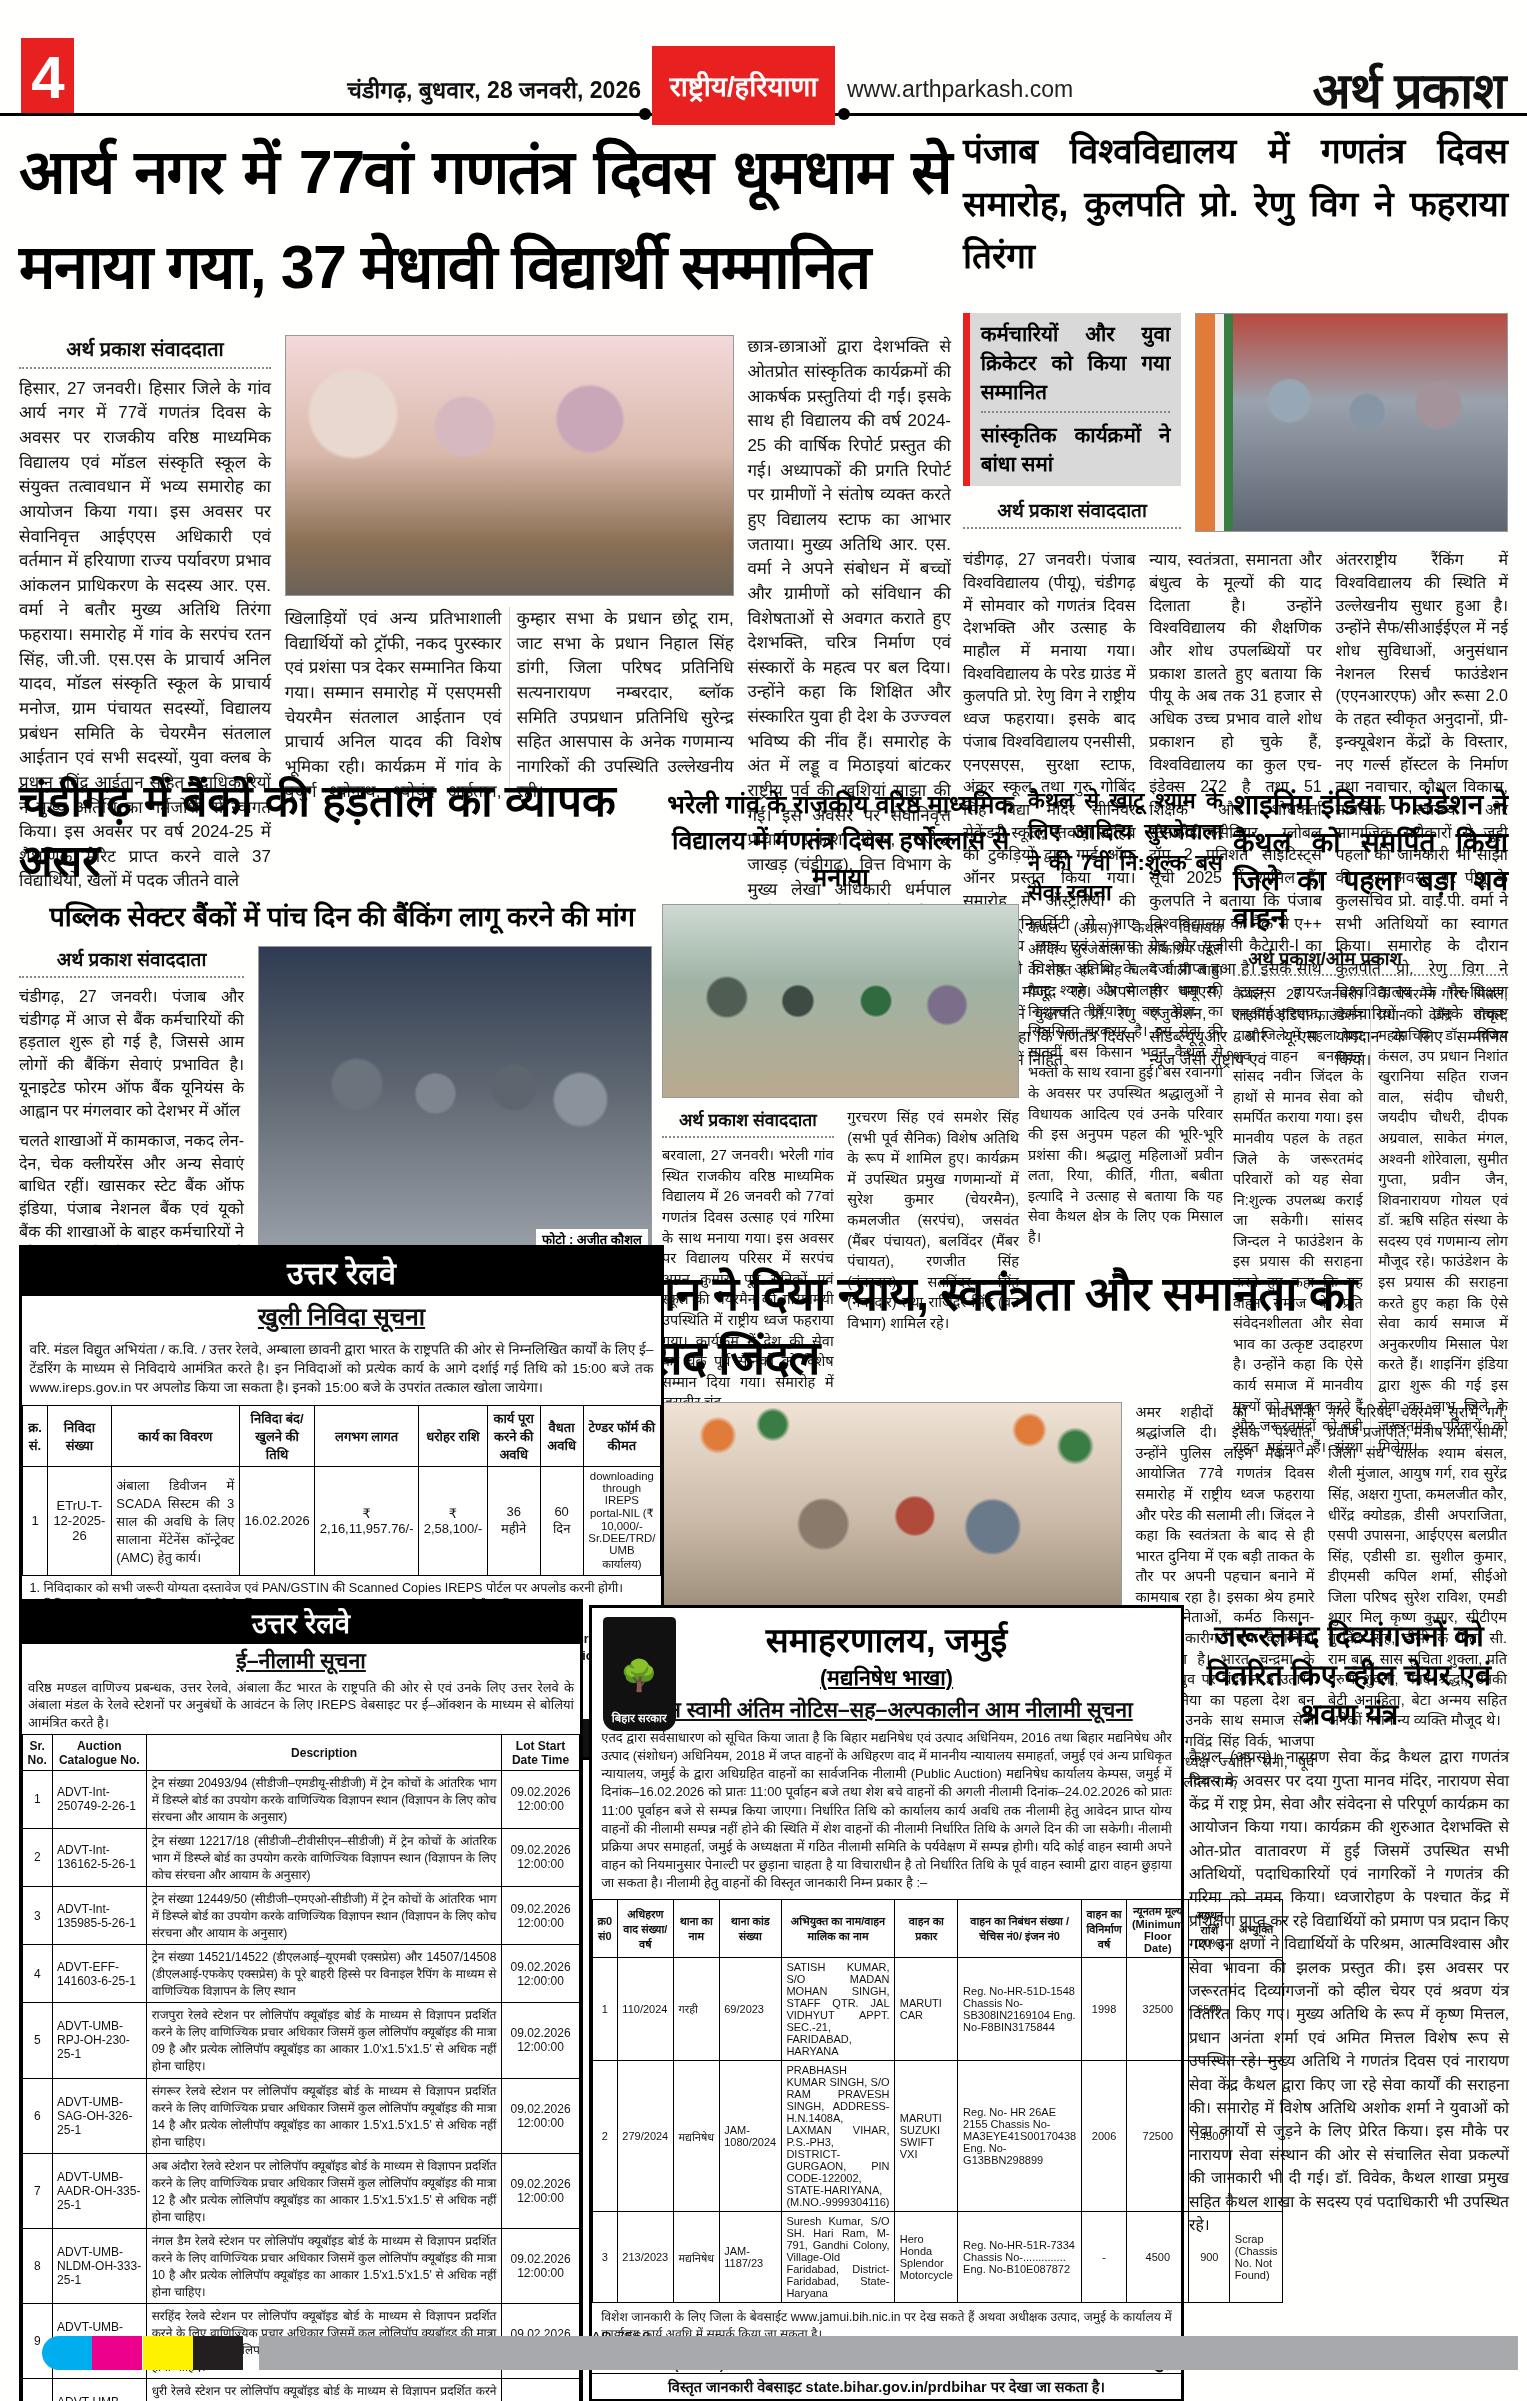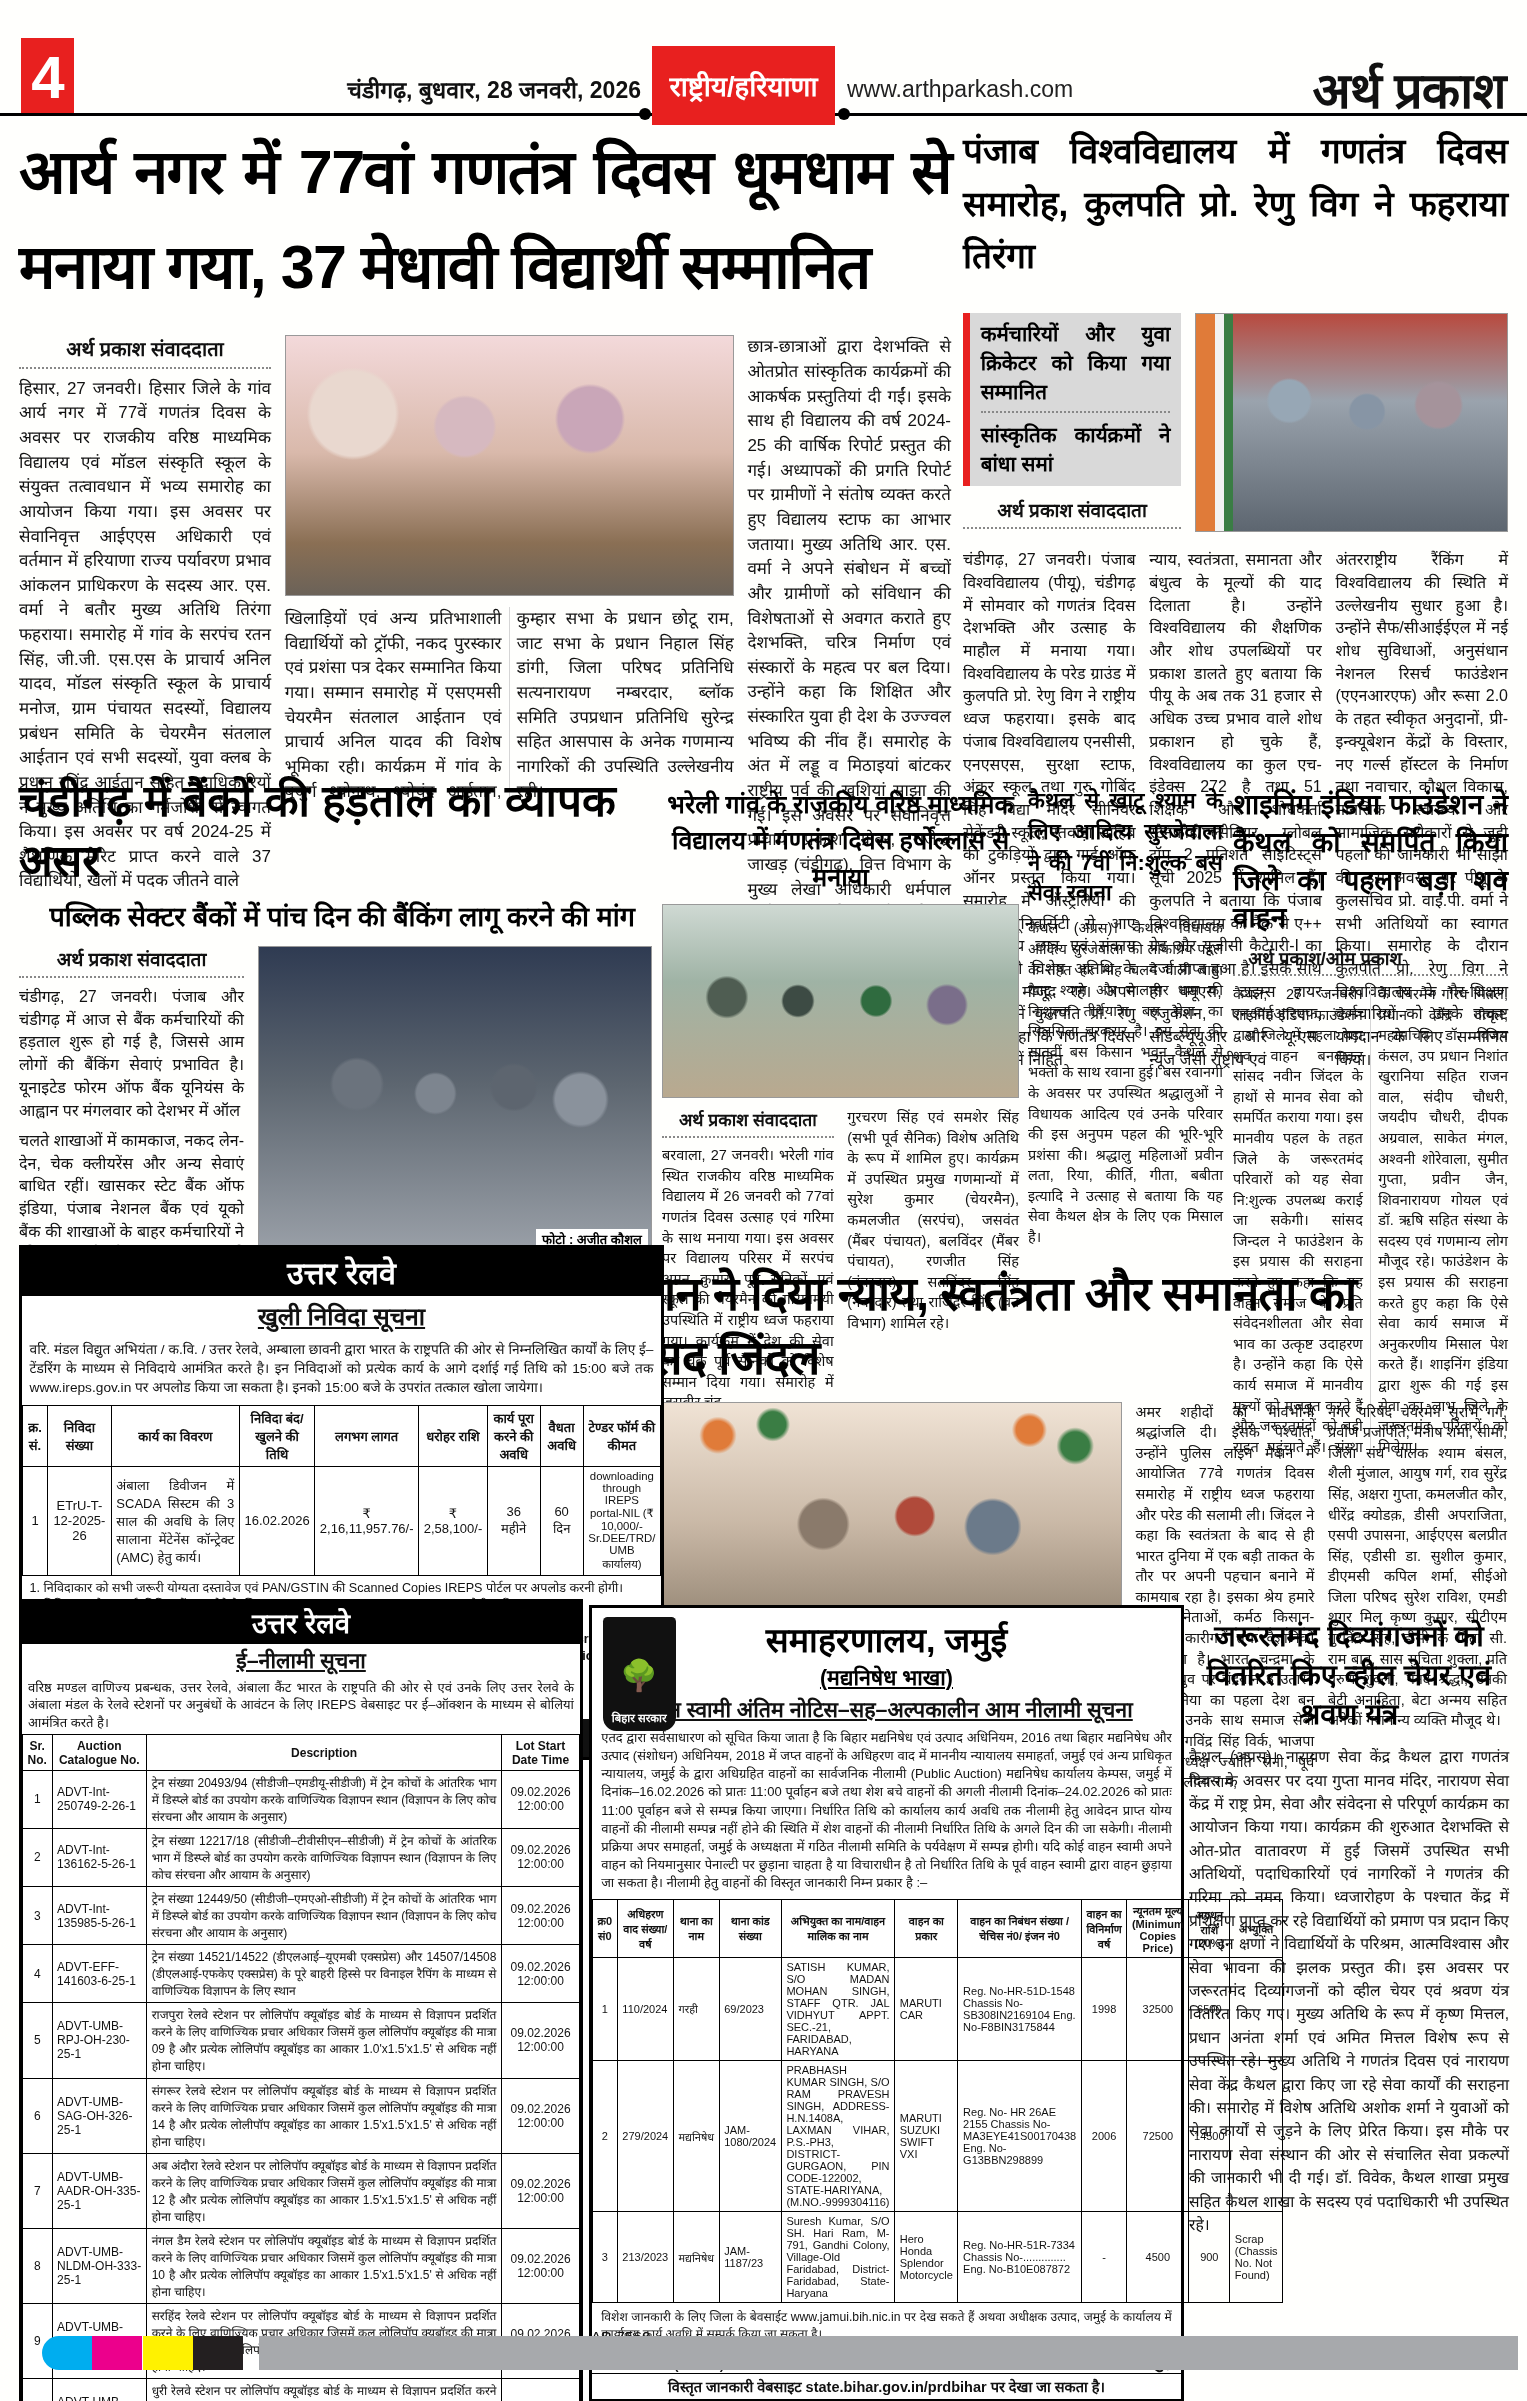--- a/index.html
+++ b/index.html
@@ -325,21 +325,21 @@
       <thead>
         <tr>
           <th style="width:4%;">क्र0 सं0</th>
           <th style="width:8%;">अधिहरण वाद संख्या/वर्ष</th>
           <th style="width:7%;">थाना का नाम</th>
           <th style="width:8%;">थाना कांड संख्या</th>
           <th style="width:22%;">अभियुक्त का नाम/वाहन मालिक का नाम</th>
           <th style="width:10%;">वाहन का प्रकार</th>
           <th style="width:17%;">वाहन का निबंधन संख्या /चेचिस नं0/ इंजन नं0</th>
           <th style="width:6%;">वाहन का विनिर्माण वर्ष</th>
-          <th style="width:7%;">न्यूनतम मूल्य (Minimum Copies Price)</th>
+          <th style="width:7%;">न्यूनतम मूल्य (Minimum Floor Date)</th>
           <th style="width:6%;">अग्रधन राशि (20%)</th>
           <th style="width:5%;">अभ्युक्ति</th>
         </tr>
       </thead>
       <tbody>
           <tr>
             <td style="text-align: center;">1</td>
             <td>110/2024</td>
             <td>गरही</td>
             <td>69/2023</td>

